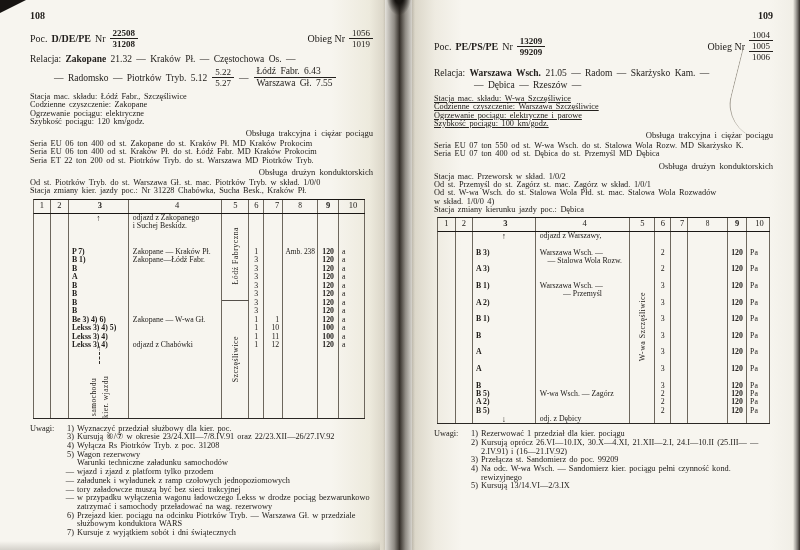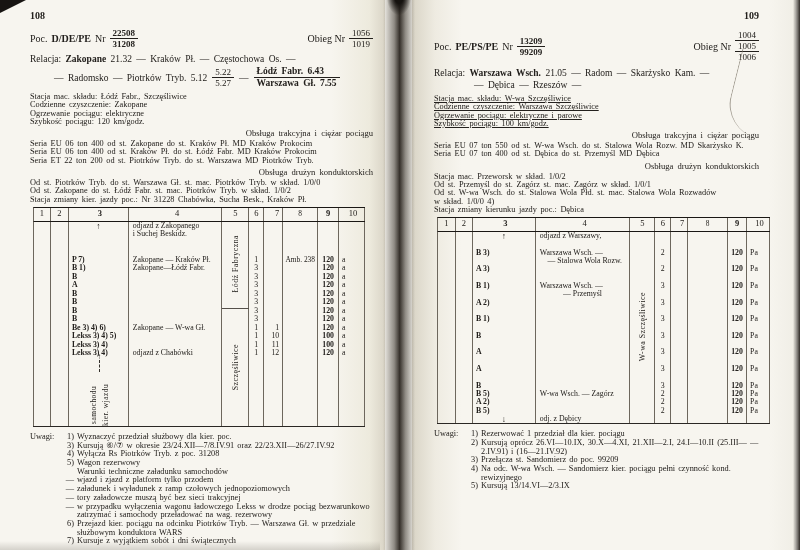--- a/index.html
+++ b/index.html
@@ -2,21 +2,21 @@
 <html><head>
 <meta charset="utf-8">
 <style>
   html,body{margin:0;padding:0;}
   body{width:800px;height:550px;overflow:hidden;background:#ffffff;
        font-family:"Liberation Serif","DejaVu Serif","DejaVu Sans",serif;color:#23201d;}
   .scan{position:relative;width:800px;height:550px;background:#f6f4ee;}
   .page{position:absolute;top:0;height:550px;box-sizing:border-box;}
   .page-left{left:0;width:385px;padding:10px 12px 0 30px;
      background:linear-gradient(90deg,#f7f5ef 0%,#f7f5ef 86%,#edeadd 96%,#d9d4c6 100%);}
-  .page-right{left:412px;width:383px;padding:10px 36px 0 22px;
+  .page-right{left:412px;width:383px;padding:10px 22px 0 22px;
      background:linear-gradient(90deg,#d9d4c6 0%,#eeebe1 6%,#f7f5ef 13%,#f7f5ef 93%,#f0eee6 100%);}
   .gutter{position:absolute;left:383px;top:0;width:32px;height:550px;z-index:5;
      background:linear-gradient(90deg,rgba(80,72,60,0) 0%,rgba(60,54,46,.55) 35%,#35302a 52%,rgba(60,54,46,.55) 70%,rgba(80,72,60,0) 100%);}
   .gutter::before{content:'';position:absolute;top:-3px;left:4px;width:24px;height:18px;
      background:radial-gradient(ellipse at top,#15120f 25%,rgba(0,0,0,0) 72%);}
   .corner-tl{position:absolute;left:0;top:0;width:26px;height:13px;background:#171412;
      clip-path:polygon(0 0,100% 0,0 100%);z-index:6;}
   .edge-right{position:absolute;right:0;top:0;width:7px;height:550px;z-index:6;
      background:linear-gradient(90deg,rgba(0,0,0,0),rgba(40,36,32,.6) 65%,#2e2a26);}
   .page-curl{position:absolute;right:33px;top:50px;width:34px;height:85px;z-index:6;
@@ -33,21 +33,21 @@
   .frac{display:inline-block;text-align:center;font-size:9px;line-height:10px;vertical-align:middle;}
   .frac.bold{font-weight:bold;}
   .fline{padding:0 3px;white-space:nowrap;}
   .fline+.fline{border-top:1px solid #23201d;}
 
   .relacja{margin-top:5px;font-size:9.5px;word-spacing:2px;}
   .page-right .relacja{margin-top:6px;}
   .rel-line1{line-height:11px;}
   .rel-line2{display:flex;align-items:center;gap:5px;margin-left:24px;margin-top:1px;}
   .page-right .rel-line2{margin-left:40px;}
-  .dest{display:inline-block;font-weight:bold;font-size:9.5px;line-height:11px;}
+  .dest{display:inline-block;font-weight:normal;font-size:9.5px;line-height:11px;}
   .dest .fline{text-align:left;}
   .dest3{display:inline-block;min-width:158px;font-size:9.5px;line-height:10.5px;}
   .dline{white-space:nowrap;padding:0 2px;}
   .dline+.dline{border-top:1px solid #23201d;}
   .dline:last-child b{font-weight:normal;}
 
   .body-lines{margin-top:4px;}
   .page-right .body-lines{margin-top:5px;text-decoration:underline;}
   .bline{font-size:8.3px;line-height:8.3px;word-spacing:1.5px;white-space:nowrap;}
   .sec-title{text-align:right;font-size:8.6px;line-height:9px;margin:3px 0 2px 0;word-spacing:2px;}
@@ -151,21 +151,20 @@
       </div>
     <div class="sec-title">Obsługa trakcyjna i ciężar pociągu</div>
     <div>
         <div class="bline">Seria EU 06 ton 400 od st. Zakopane do st. Kraków Pł. MD Kraków Prokocim</div>
         <div class="bline">Seria EU 06 ton 400 od st. Kraków Pł. do st. Łódź Fabr. MD Kraków Prokocim</div>
         <div class="bline">Seria ET 22 ton 200 od st. Piotrków Tryb. do st. Warszawa MD Piotrków Tryb.</div>
       </div>
     <div class="sec-title">Obsługa drużyn konduktorskich</div>
     <div>
         <div class="bline">Od st. Piotrków Tryb. do st. Warszawa Gł. st. mac. Piotrków Tryb. w skład. 1/0/0</div>
-        <div class="bline">Od st. Zakopane do st. Łódź Fabr. st. mac. Piotrków Tryb. w skład. 1/0/2</div>
         <div class="bline">Stacja zmiany kier. jazdy poc.: Nr 31228 Chabówka, Sucha Besk., Kraków Pł.</div>
       </div>
 
     <div class="ptable lt">
       <div class="rot5">
         <div class="rot5a">
           <span class="vtext">Łódź Fabryczna</span>
         </div>
         <div class="rot5b">
           <span class="vtext">Szczęśliwice</span>

